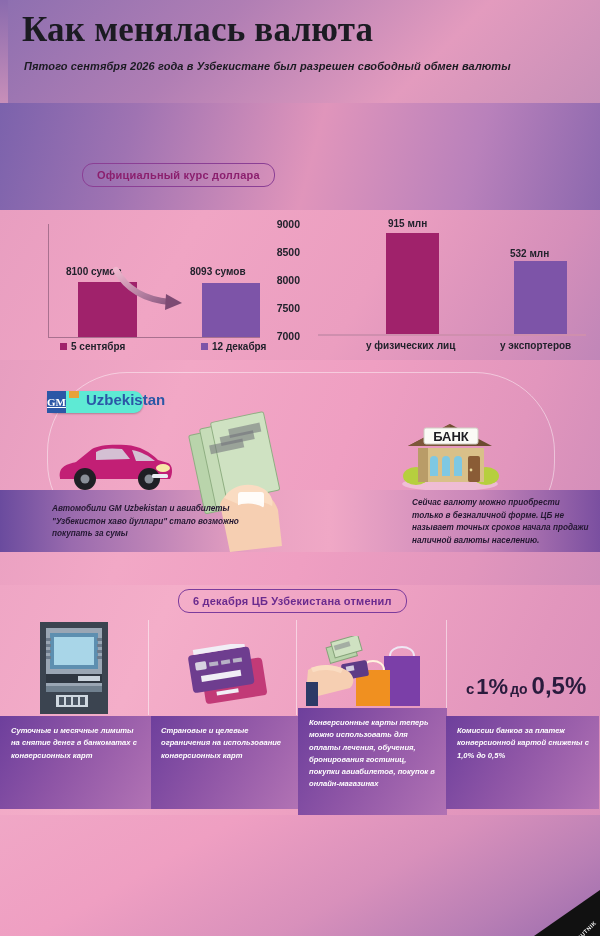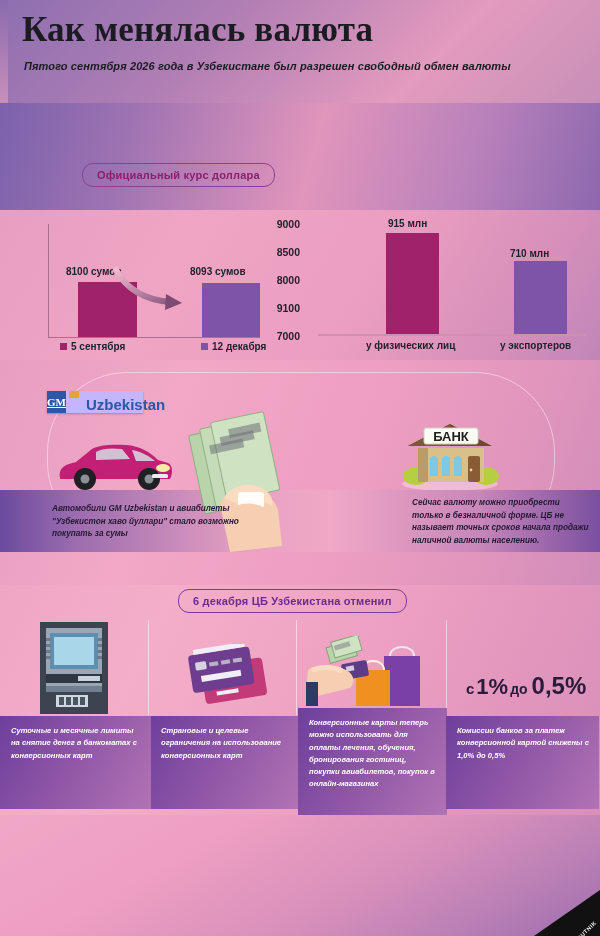--- a/index.html
+++ b/index.html
@@ -94,22 +94,22 @@
   .rounded-outline{
     position:absolute;left:47px;top:372px;width:506px;height:168px;
     border:1px solid rgba(255,255,255,.45);border-radius:80px;
   }
   .cap-txt{
     position:absolute;font-size:8.2px;font-style:italic;font-weight:700;
     color:#241832;line-height:1.55;
   }
 
   
-  .gm-badge{position:absolute;left:47px;top:391px;width:96px;height:22px;background:#c4b5fd;
-            box-shadow:0 1px 2px rgba(0,0,0,.25);display:flex;align-items:flex-end;}
+  .gm-badge{position:absolute;left:47px;top:391px;width:96px;height:22px;background:#5eead4;
+            box-shadow:0 1px 2px rgba(0,0,0,.25);display:flex;align-items:flex-start;border-radius:9px;}
   .gm-sq{width:24px;height:22px;background:#2b57a6;color:#fff;font-size:11px;font-weight:700;
          display:flex;align-items:center;justify-content:center;font-family:"Liberation Serif",serif;
          text-decoration:underline;}
   .gm-name{font-size:15px;font-weight:700;color:#2b57a6;margin-left:20px;}
   .gm-flag{position:absolute;left:22px;top:0;width:10px;height:7px;background:#e8a23a;}
 
   
   .band4{
     position:absolute;left:0;top:585px;width:600px;height:230px;
     background:linear-gradient(115deg,#efa6c5 0%,#f4aec9 25%,#eea1c2 55%,#e296bd 80%,#d98fba 100%);
@@ -180,21 +180,21 @@
   </div>
 
   <div class="band2"></div>
 
   <div class="pill" id="pill-course">Официальный курс доллара</div>
 
   <div class="chartL">
     <div class="axis-lbl" style="top:8px;">9000</div>
     <div class="axis-lbl" style="top:36px;">8500</div>
     <div class="axis-lbl" style="top:64px;">8000</div>
-    <div class="axis-lbl" style="top:92px;">9100</div>
+    <div class="axis-lbl" style="top:92px;">7500</div>
     <div class="axis-lbl" style="top:120px;">7000</div>
 
     <div class="axisline-v"></div>
     <div class="axisline-h"></div>
 
     <div class="bar-val" style="left:66px;top:56px;">8100 сумов</div>
     <div class="barL" style="left:78px;top:72px;width:59px;height:55px;background:#a0226b;"></div>
 
     <div class="bar-val" style="left:190px;top:56px;">8093 сумов</div>
     <div class="barL" style="left:202px;top:73px;width:58px;height:54px;background:#7d54a8;"></div>
@@ -220,21 +220,21 @@
     </div>
   </div>
 
   <div class="chartR">
     <div class="axisline-h2"></div>
 
     <div class="bar-val" style="left:88px;top:8px;">915 млн</div>
     <div class="barL" style="left:86px;top:23px;width:53px;height:101px;background:#a0226b;"></div>
     <div class="cat-lbl" style="left:66px;top:130px;">у физических лиц</div>
 
-    <div class="bar-val" style="left:210px;top:38px;">710 млн</div>
+    <div class="bar-val" style="left:210px;top:38px;">532 млн</div>
     <div class="barL" style="left:214px;top:51px;width:53px;height:73px;background:#7d54a8;"></div>
     <div class="cat-lbl" style="left:200px;top:130px;">у экспортеров</div>
   </div>
 
   <div class="band3"></div>
   <div class="rounded-outline"></div>
   <div class="band3-strip"></div>
 
   <div class="gm-badge">
     <div class="gm-sq">GM</div>

